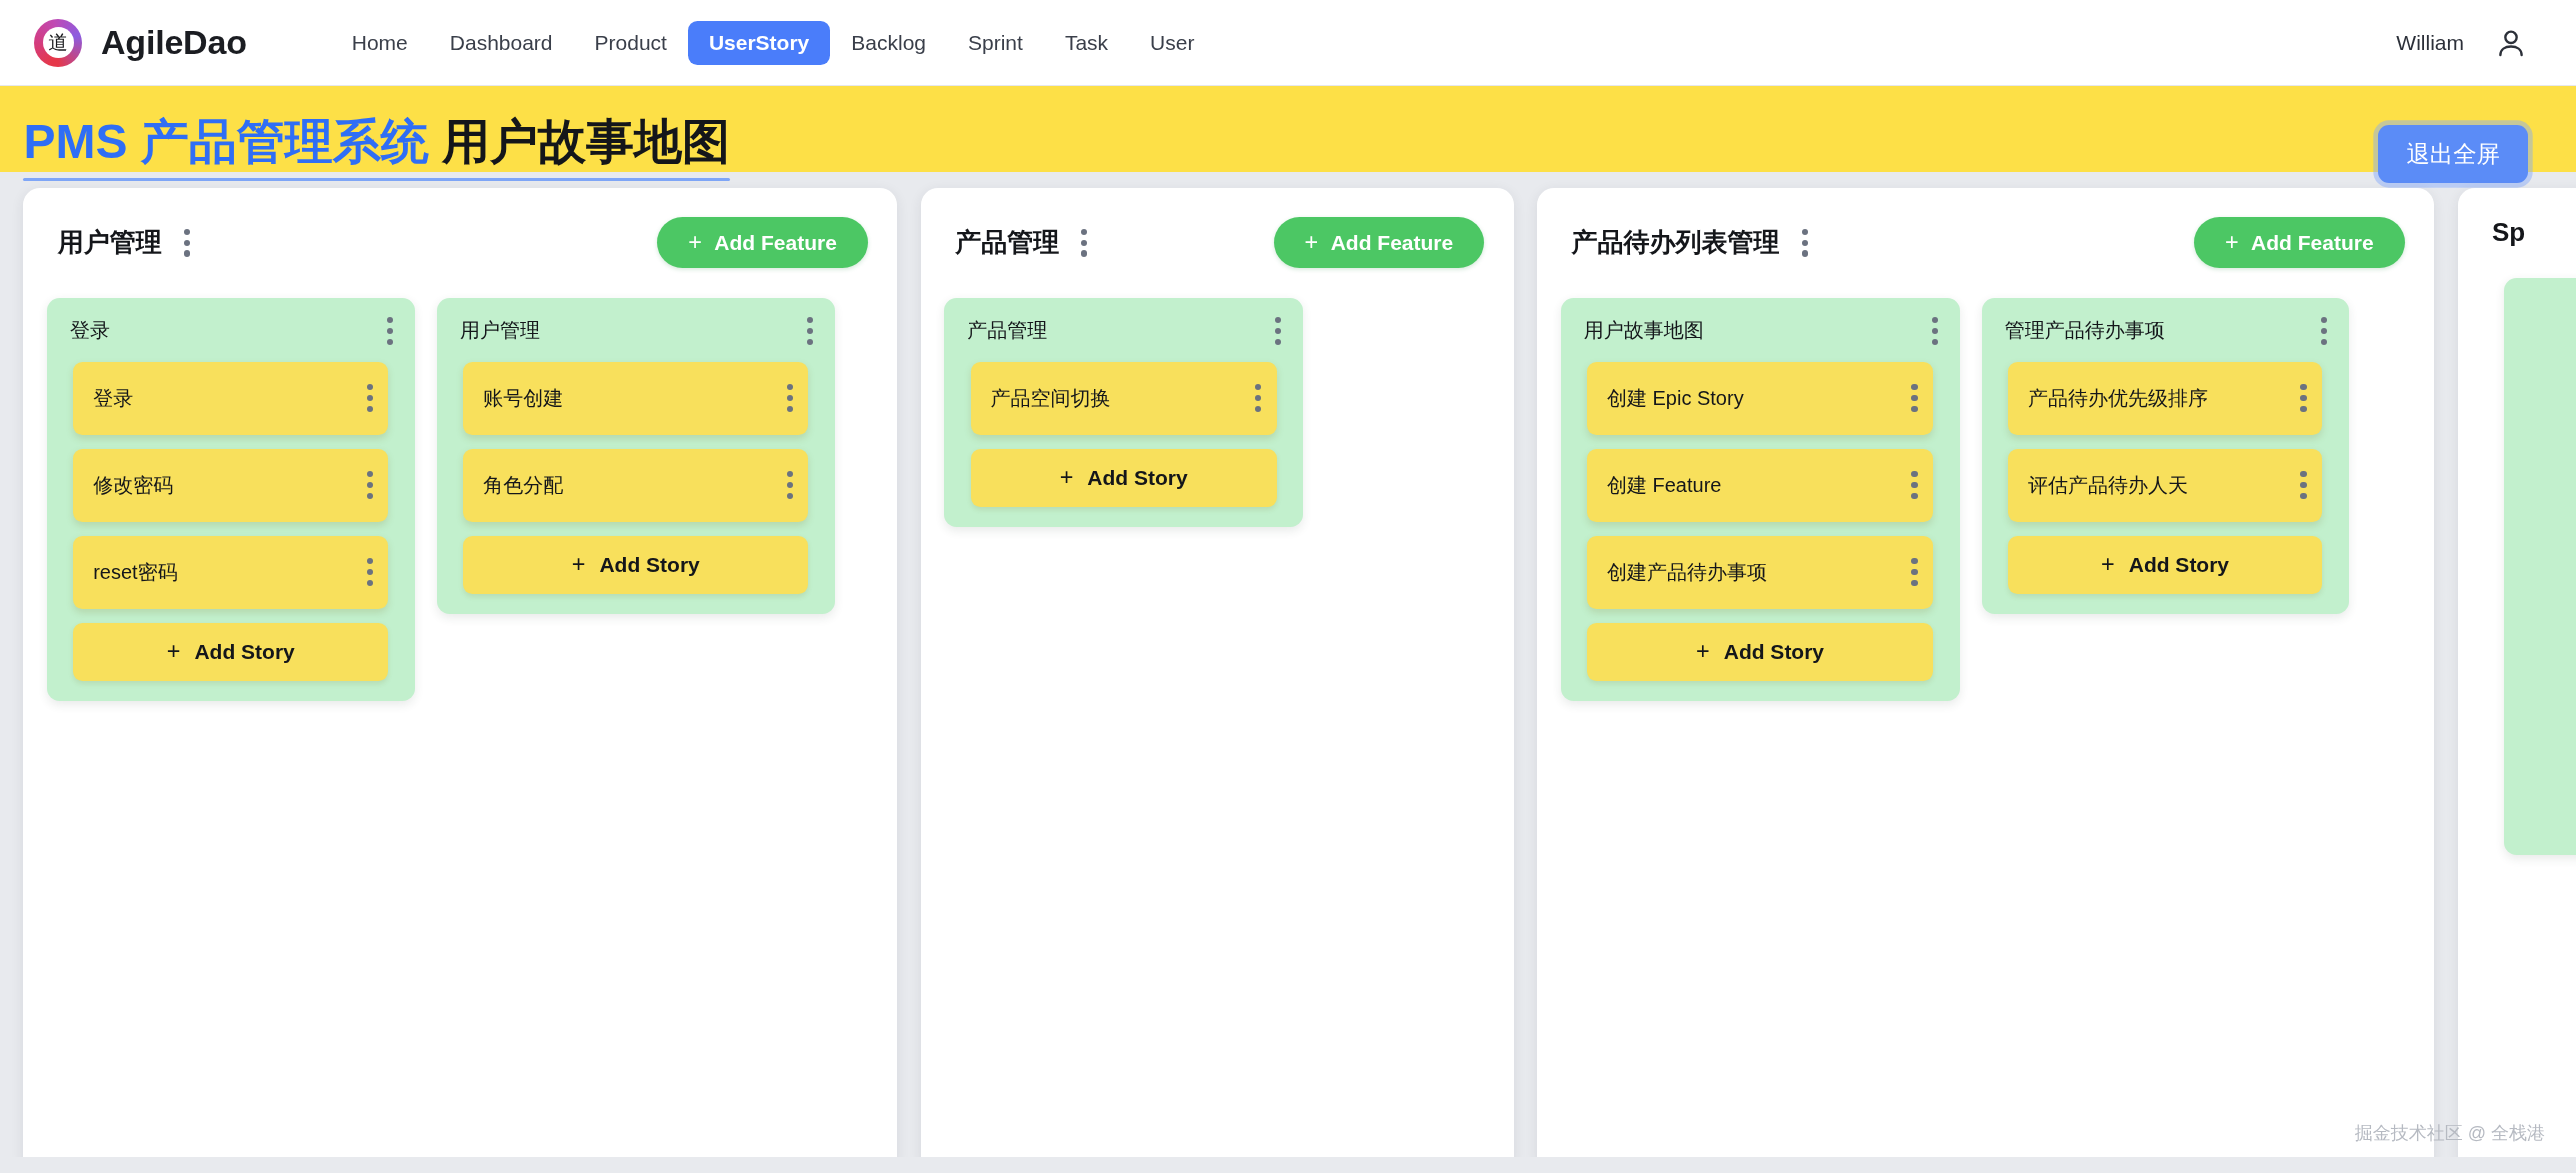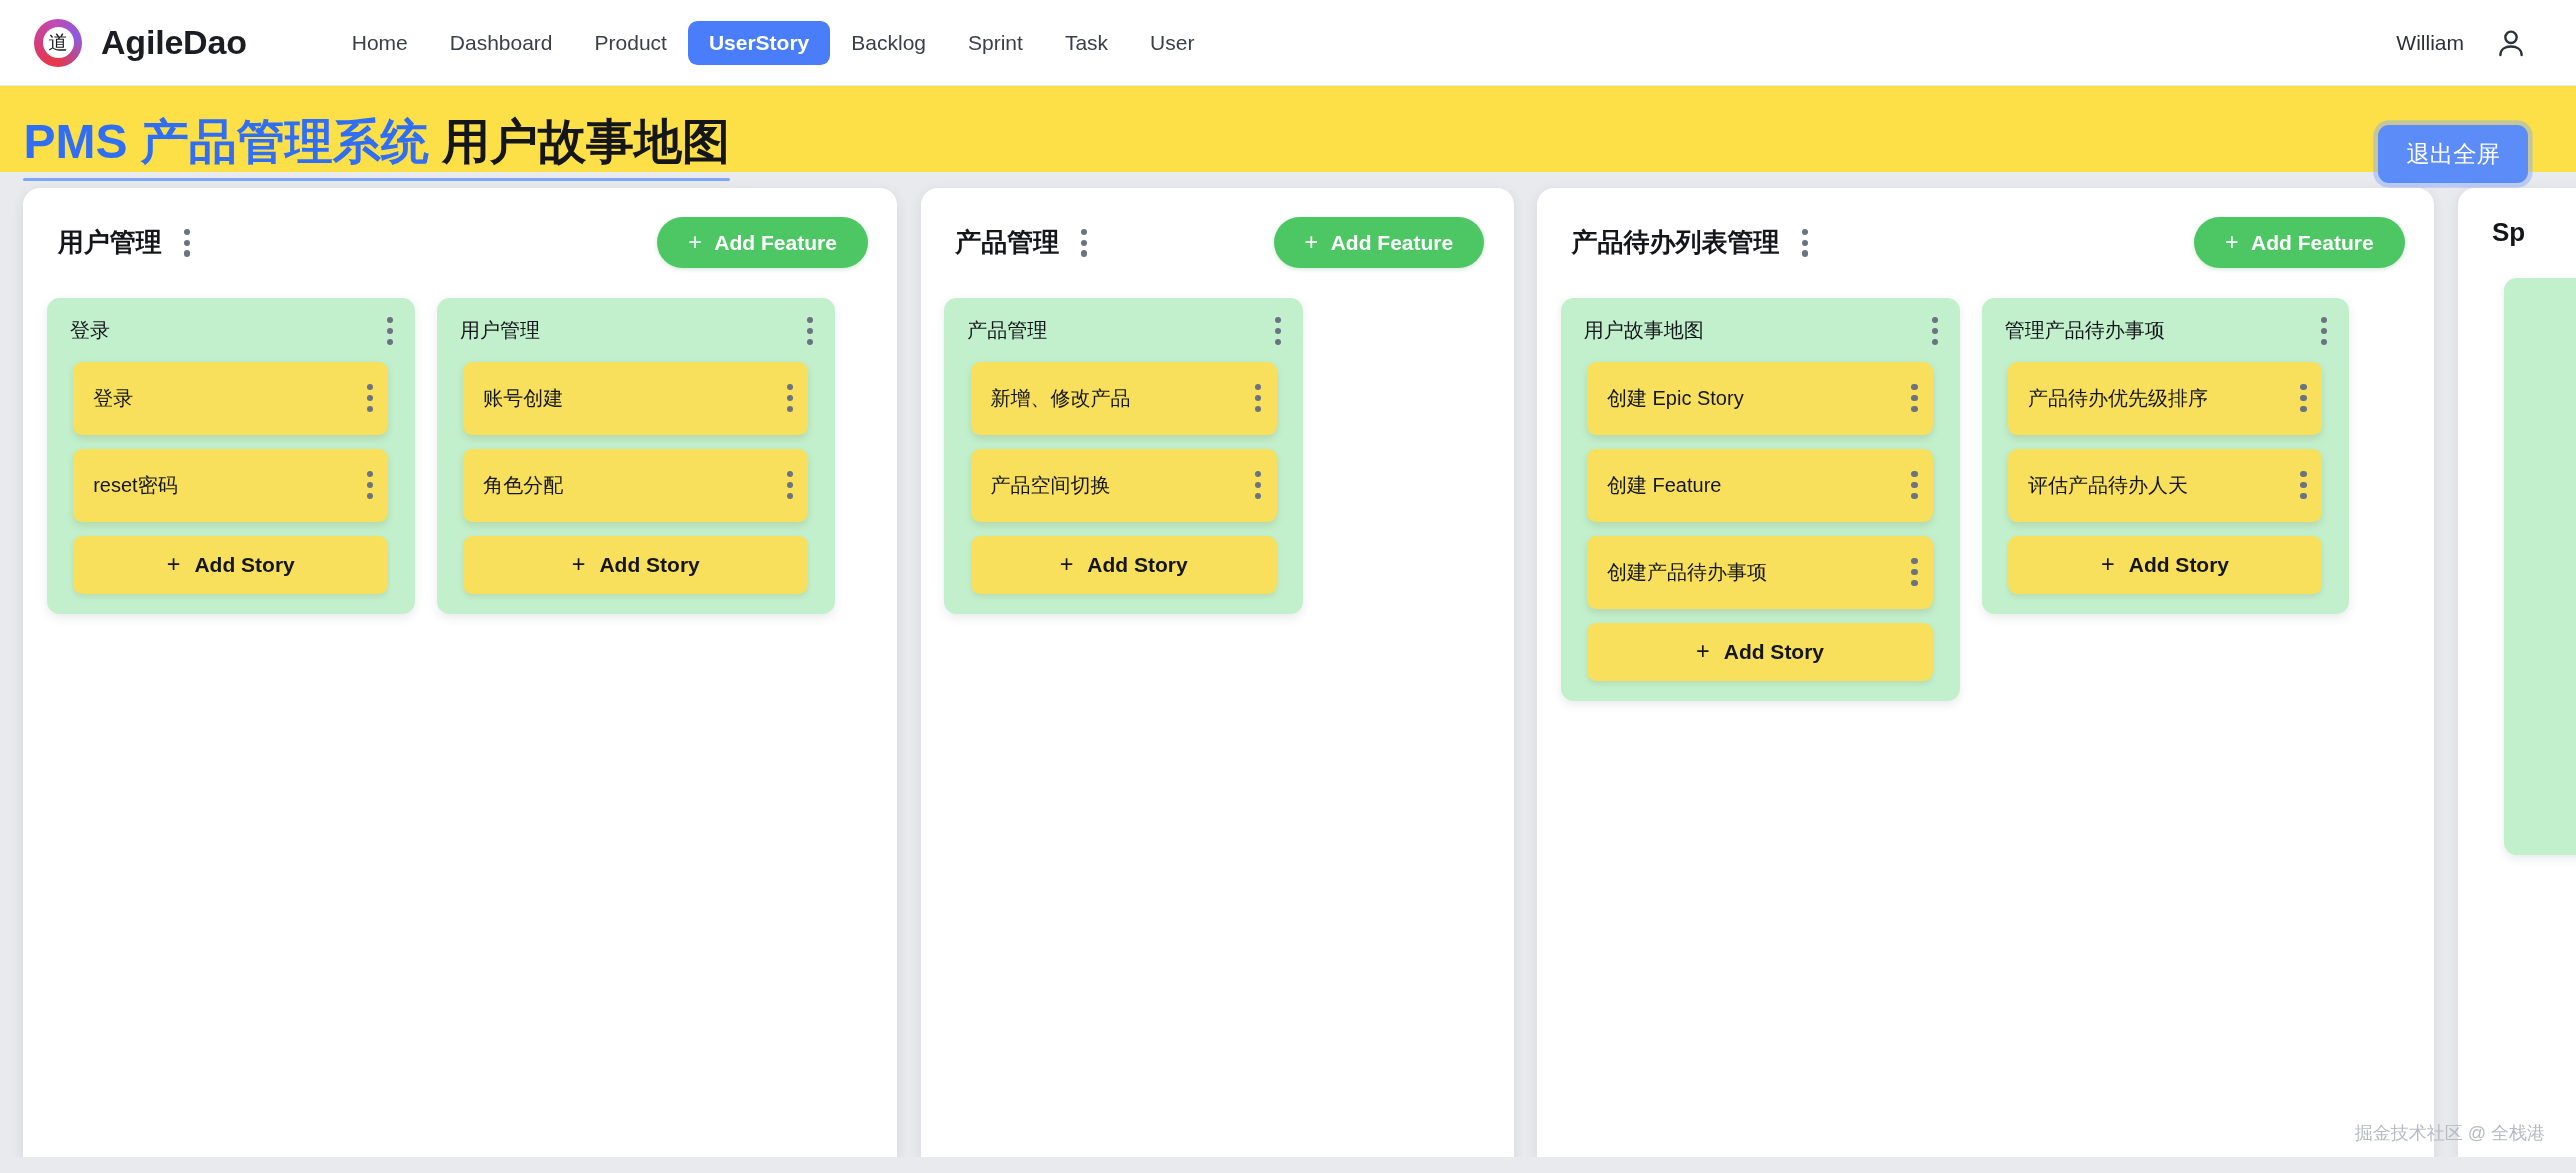--- a/index.html
+++ b/index.html
@@ -253,20 +253,28 @@
           <div class="story-list">
             <div class="story">
               <div class="story-title">登录</div>
               <div class="dots">
                   <i></i>
                   <i></i>
                   <i></i>
                 </div>
             </div>
             <div class="story">
+              <div class="story-title">修改密码</div>
+              <div class="dots">
+                  <i></i>
+                  <i></i>
+                  <i></i>
+                </div>
+            </div>
+            <div class="story">
               <div class="story-title">reset密码</div>
               <div class="dots">
                   <i></i>
                   <i></i>
                   <i></i>
                 </div>
             </div>
             <button class="add-story">
               <span class="plus">+</span>
               <span>Add Story</span>
@@ -328,28 +336,20 @@
           <div class="feature-head">
             <div class="feature-title">产品管理</div>
             <div class="dots">
                 <i></i>
                 <i></i>
                 <i></i>
               </div>
           </div>
           <div class="story-list">
             <div class="story">
-              <div class="story-title">新增、修改产品</div>
-              <div class="dots">
-                  <i></i>
-                  <i></i>
-                  <i></i>
-                </div>
-            </div>
-            <div class="story">
               <div class="story-title">产品空间切换</div>
               <div class="dots">
                   <i></i>
                   <i></i>
                   <i></i>
                 </div>
             </div>
             <button class="add-story">
               <span class="plus">+</span>
               <span>Add Story</span>

